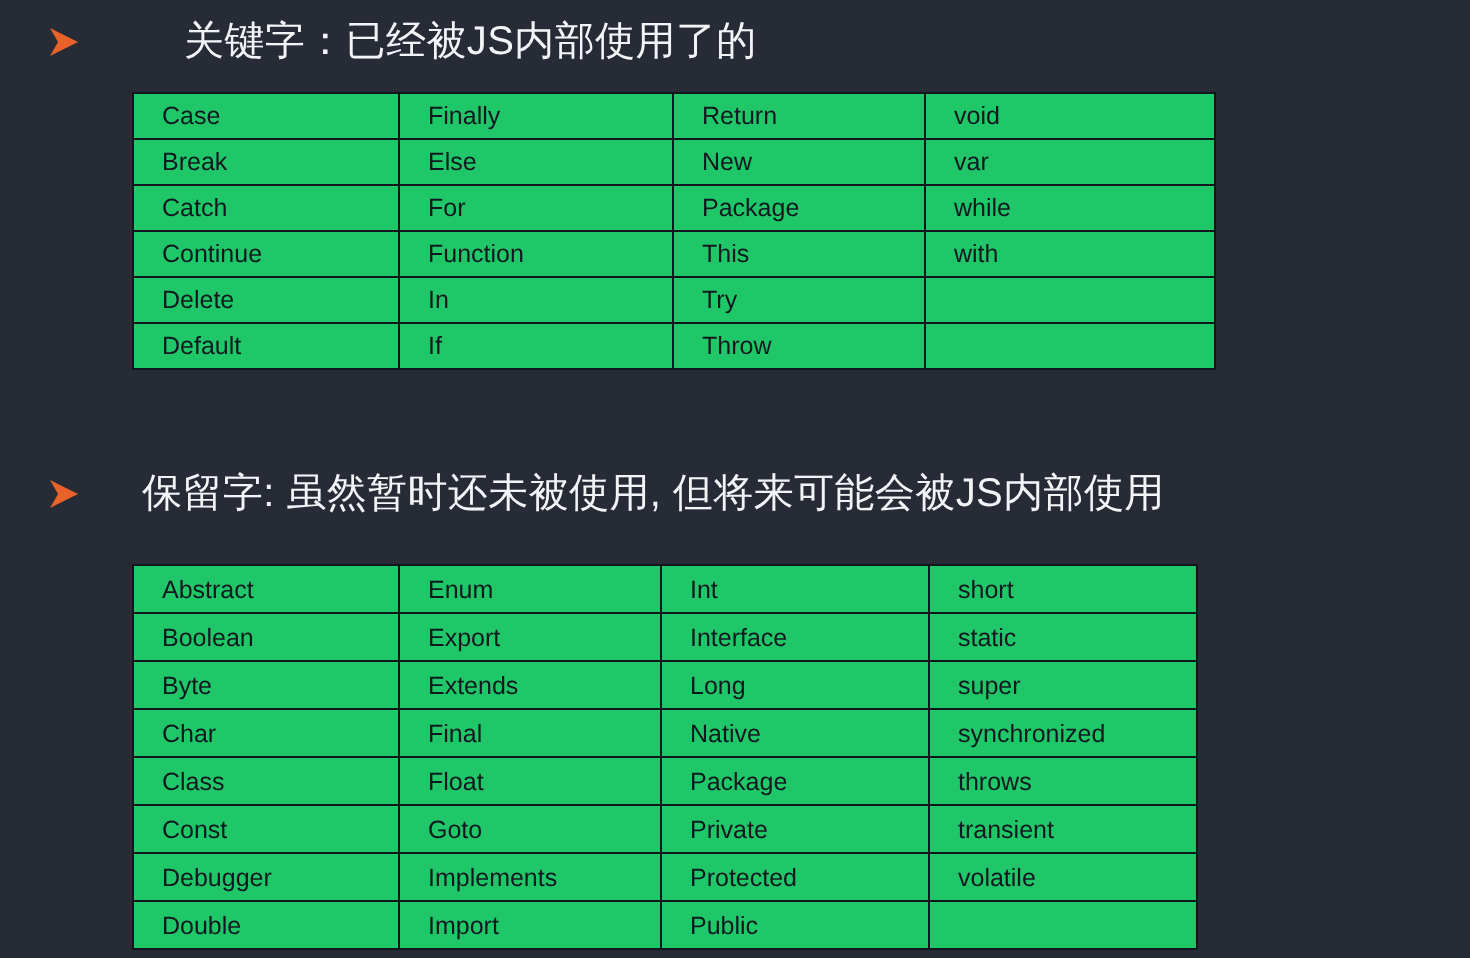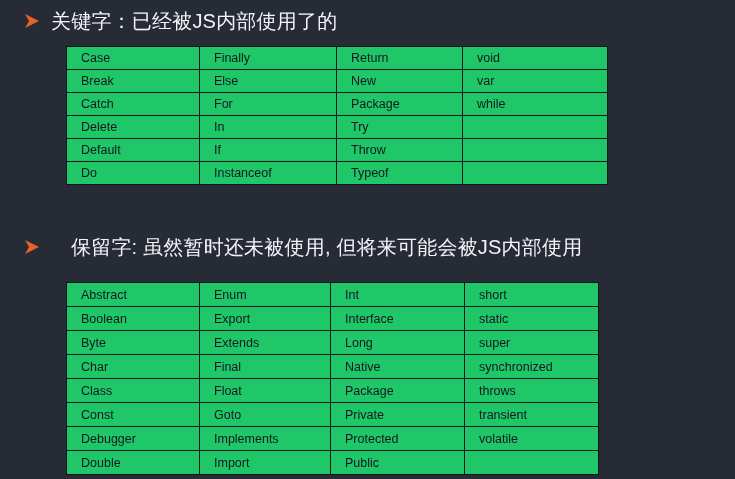--- a/index.html
+++ b/index.html
@@ -22,21 +22,21 @@
   }
 
   
   .heading {
     display: flex;
     align-items: center;
     position: absolute;
     left: 22px;
     white-space: nowrap;
   }
-  .heading-1 { top: 8px; }
+  .heading-1 { top: 8px; gap: 41px; }
   .heading-2 { top: 234px; gap: 20px; }
 
   .bullet-arrow {
     width: 20px;
     height: 20px;
     flex: 0 0 20px;
     margin-right: 9px;
     display: block;
   }
   .heading-text {
@@ -124,35 +124,35 @@
         <td>New</td>
         <td>var</td>
       </tr>
       <tr>
         <td>Catch</td>
         <td>For</td>
         <td>Package</td>
         <td>while</td>
       </tr>
       <tr>
+        <td>Continue</td>
+        <td>Function</td>
+        <td>This</td>
+        <td>with</td>
+      </tr>
+      <tr>
         <td>Delete</td>
         <td>In</td>
         <td>Try</td>
         <td class="empty"></td>
       </tr>
       <tr>
         <td>Default</td>
         <td>If</td>
         <td>Throw</td>
-        <td class="empty"></td>
-      </tr>
-      <tr>
-        <td>Do</td>
-        <td>Instanceof</td>
-        <td>Typeof</td>
         <td class="empty"></td>
       </tr>
     </tbody>
   </table>
 
   <div class="heading heading-2">
     <svg class="bullet-arrow" viewBox="0 0 20 20">
       <path d="M3 3 L17 10 L3 17 L7 10 Z" fill="#e8622a"></path>
     </svg>
     <span class="heading-text">保留字: 虽然暂时还未被使用, 但将来可能会被JS内部使用</span>

